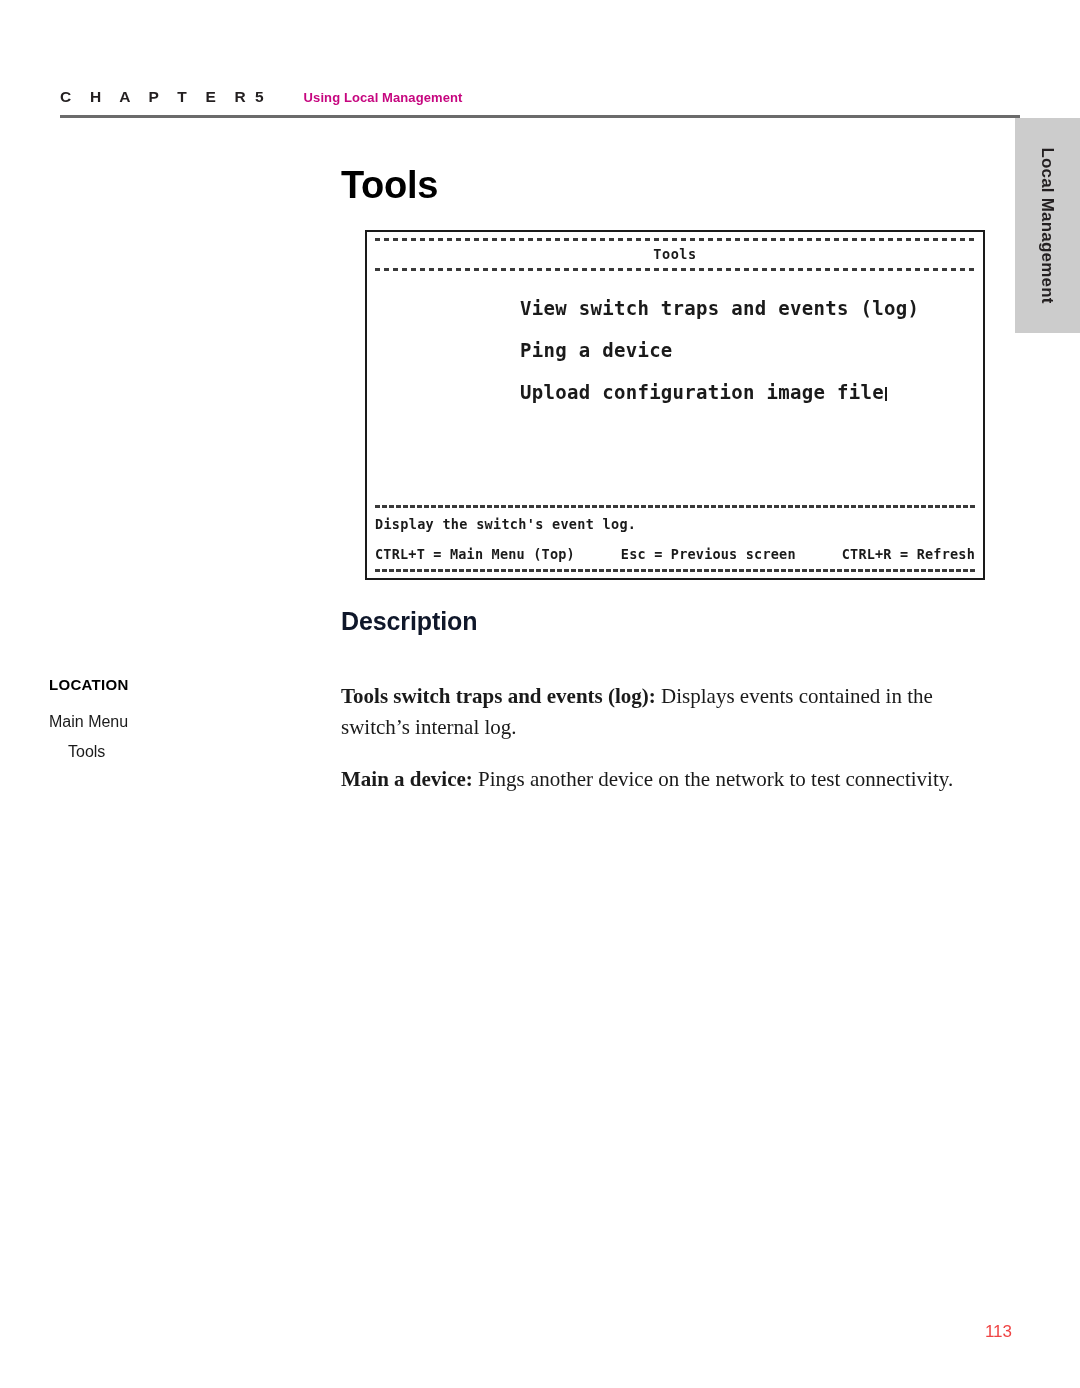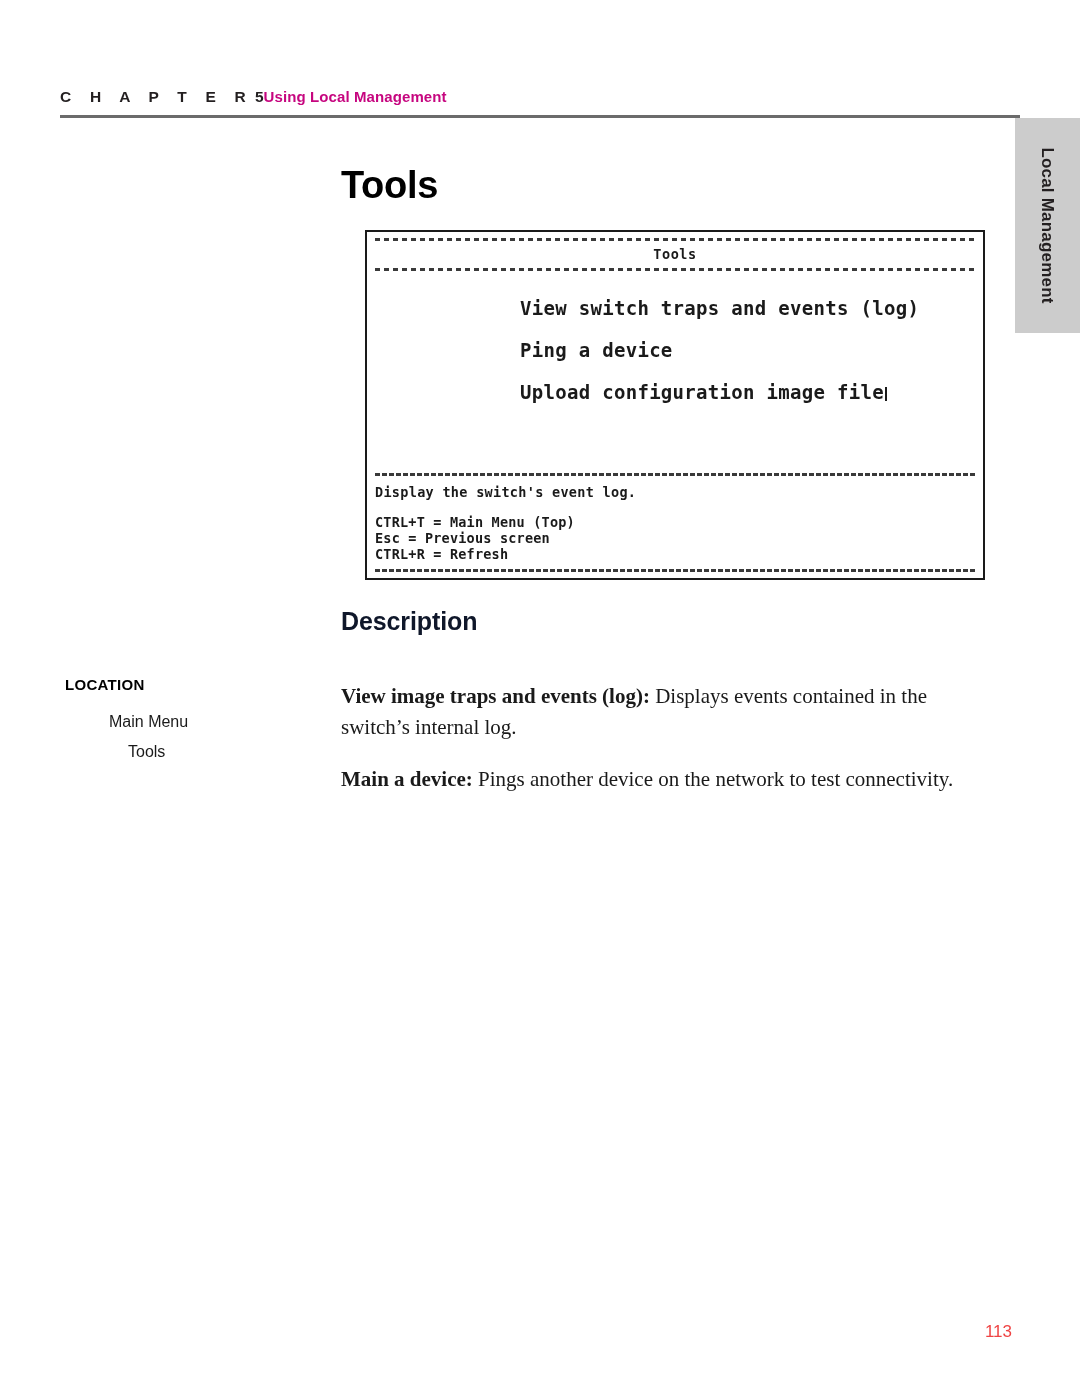--- a/index.html
+++ b/index.html
@@ -34,23 +34,24 @@
     white-space: pre;
   }
   .chapter-num {
     font-size: 15.5px;
     font-weight: 700;
     color: #231f20;
     margin-left: 2px;
     white-space: pre;
   }
   .chapter-title {
-    font-size: 15px;
+    font-size: 13px;
     font-weight: 700;
     color: #c6067f;
+    margin-left: 40px;
     letter-spacing: 0.1px;
     white-space: pre;
   }
   .header-rule {
     position: absolute;
     left: 60px;
     top: 115px;
     width: 960px;
     height: 3px;
     background: #6b6b6b;
@@ -178,21 +179,20 @@
   }
   .term-keys {
     display: flex;
     justify-content: space-between;
     font-size: 13.5px;
     font-weight: 700;
     color: #1a1a1a;
     letter-spacing: 0.2px;
     padding-bottom: 7px;
     white-space: pre;
-    flex-direction: column;
   }
 
   
   .section-heading {
     position: absolute;
     left: 341px;
     top: 607px;
     font-size: 25px;
     font-weight: 700;
     color: #0f172a;
@@ -212,38 +212,37 @@
     color: #1a1a1a;
     margin-bottom: 17px;
   }
   .para .lead {
     font-weight: 700;
   }
 
   
   .location-block {
     position: absolute;
-    left: 65px;
+    left: 49px;
     top: 676px;
     width: 230px;
   }
   .location-title {
     font-size: 15px;
     font-weight: 700;
     color: #000000;
     letter-spacing: 0.3px;
     margin-bottom: 14px;
     white-space: pre;
   }
   .location-item {
     font-size: 16px;
     color: #1a1a1a;
     line-height: 30px;
     white-space: pre;
-    margin-left: 44px;
   }
   .location-item.lvl1 { padding-left: 0px; }
   .location-item.lvl2 { padding-left: 19px; }
 
   
   .page-number {
     position: absolute;
     left: 0;
     top: 1322px;
     width: 1012px;
@@ -297,21 +296,21 @@
       </div>
       <div class="term-rule dense"></div>
     </div>
   </div>
 </div>
 
 <div class="section-heading">Description</div>
 
 <div class="body-col">
   <p class="para">
-    <span class="lead">View image traps and events (log):</span><span> Displays events contained in the switch’s internal log.</span>
+    <span class="lead">Tools switch traps and events (log):</span><span> Displays events contained in the switch’s internal log.</span>
   </p>
   <p class="para">
     <span class="lead">Main a device:</span><span> Pings another device on the network to test connectivity.</span>
   </p>
 </div>
 
 <div class="location-block">
   <div class="location-title">LOCATION</div>
   <div class="location-item lvl1">Main Menu</div>
   <div class="location-item lvl2">Tools</div>

